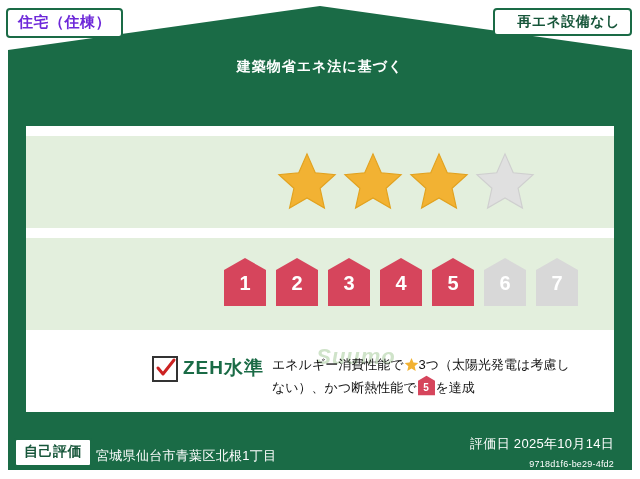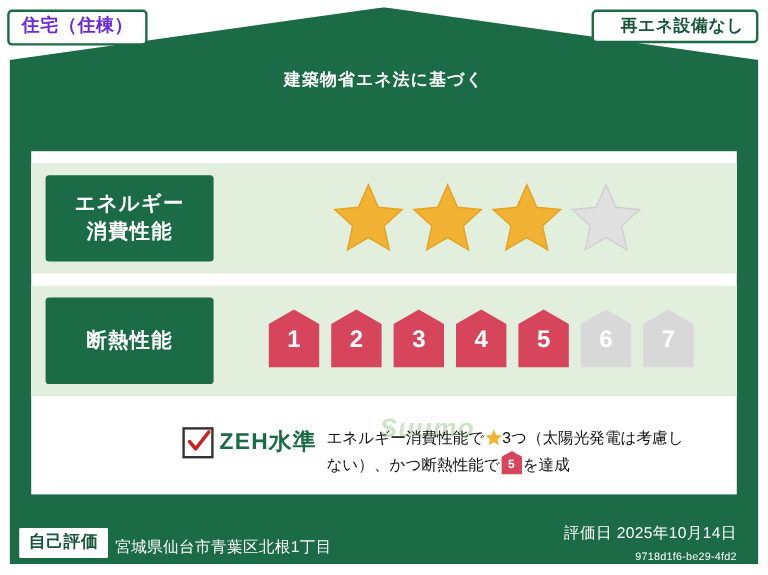--- a/index.html
+++ b/index.html
@@ -107,24 +107,20 @@
 
   <div class="tag-renew">
     <span>再エネ設備なし</span>
   </div>
 
   <div class="head-sub">建築物省エネ法に基づく</div>
 
   <div class="panel">
 
     <div class="row-energy">
-      <div class="cat-box">
-        <span>エネルギー</span>
-        <span>消費性能</span>
-      </div>
       <div class="stars">
         <span class="star">
           <svg viewBox="0 0 64 64" width="62" height="62">
               <path d="M32 4 L40.5 23.5 L61 25.5 L45.5 39.5 L50 60 L32 49.5 L14 60 L18.5 39.5 L3 25.5 L23.5 23.5 Z" fill="#f2b233" stroke="#e2a21f" stroke-width="1.2"></path>
             </svg>
         </span>
         <span class="star">
           <svg viewBox="0 0 64 64" width="62" height="62">
               <path d="M32 4 L40.5 23.5 L61 25.5 L45.5 39.5 L50 60 L32 49.5 L14 60 L18.5 39.5 L3 25.5 L23.5 23.5 Z" fill="#f2b233" stroke="#e2a21f" stroke-width="1.2"></path>
             </svg>
@@ -136,23 +132,20 @@
         </span>
         <span class="star">
           <svg viewBox="0 0 64 64" width="62" height="62">
               <path d="M32 4 L40.5 23.5 L61 25.5 L45.5 39.5 L50 60 L32 49.5 L14 60 L18.5 39.5 L3 25.5 L23.5 23.5 Z" fill="#e0e0e0" stroke="#cfcfcf" stroke-width="1.2"></path>
             </svg>
         </span>
       </div>
     </div>
 
     <div class="row-insul">
-      <div class="cat-box single">
-        <span>断熱性能</span>
-      </div>
       <div class="houses">
         <span class="house">
           <svg viewBox="0 0 46 52" width="46" height="52">
               <path d="M23 2 L44 14 L44 50 L2 50 L2 14 Z" fill="#d6455c"></path>
             </svg>
           <span class="num">1</span>
         </span>
         <span class="house">
           <svg viewBox="0 0 46 52" width="46" height="52">
               <path d="M23 2 L44 14 L44 50 L2 50 L2 14 Z" fill="#d6455c"></path>

